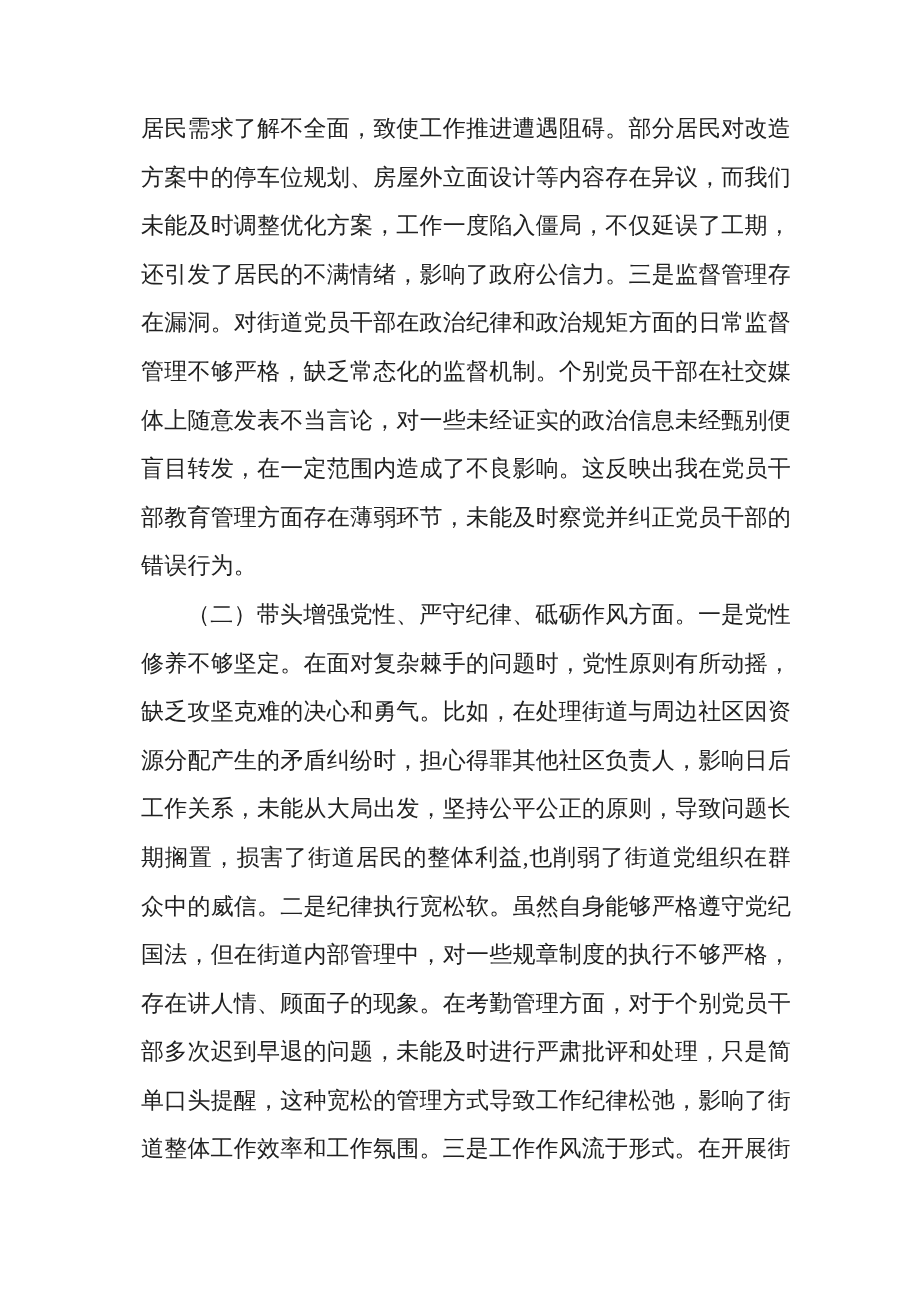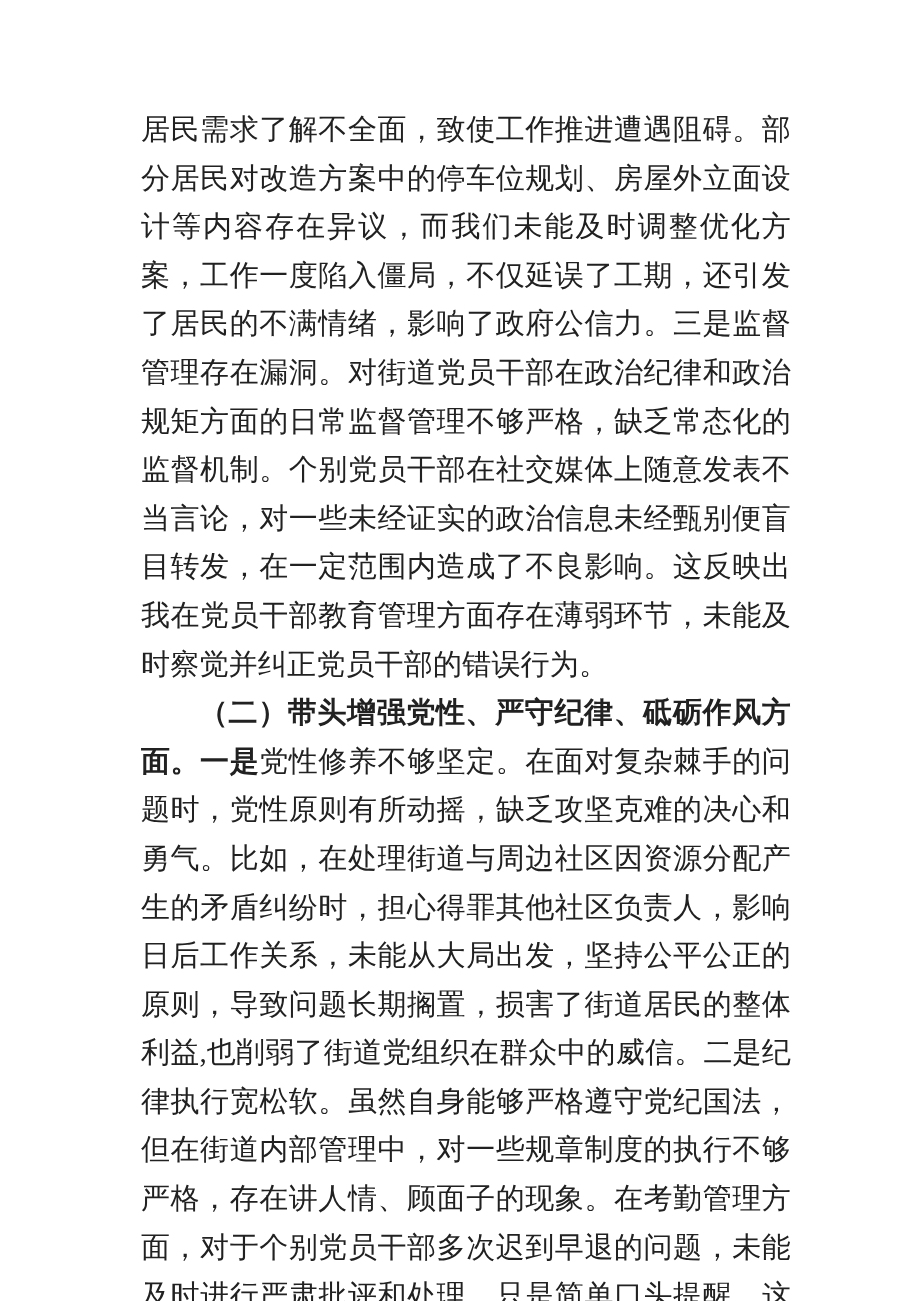--- a/index.html
+++ b/index.html
@@ -17,33 +17,33 @@
   .text-block {
     position: absolute;
     left: 141px;
     top: 105px;
     width: 650px;
   }
   .para {
     margin: 0;
     padding: 0;
     font-family: "Liberation Serif", "DejaVu Serif", serif;
-    font-size: 29px;
+    font-size: 23px;
     line-height: 48.6px;
     color: #212121;
     text-align: justify;
     text-justify: inter-ideograph;
     word-break: break-all;
     letter-spacing: 0.2px;
   }
   .para.indent {
     text-indent: 2em;
   }
   .run-bold {
-    font-weight: bold;
+    font-weight: normal;
   }
 </style>
 </head>
 <body>
 
 <div class="page" style="background: rgb(255, 255, 255);">
   <div class="text-block" id="doc-body">
       <p class="para" style="color: rgb(33, 33, 33);"><span class="run">居民需求了解不全面，致使工作推进遭遇阻碍。部分居民对改造方案中的停车位规划、房屋外立面设计等内容存在异议，而我们未能及时调整优化方案，工作一度陷入僵局，不仅延误了工期，还引发了居民的不满情绪，影响了政府公信力。三是监督管理存在漏洞。对街道党员干部在政治纪律和政治规矩方面的日常监督管理不够严格，缺乏常态化的监督机制。个别党员干部在社交媒体上随意发表不当言论，对一些未经证实的政治信息未经甄别便盲目转发，在一定范围内造成了不良影响。这反映出我在党员干部教育管理方面存在薄弱环节，未能及时察觉并纠正党员干部的错误行为。</span></p>
       <p class="para indent" style="color: rgb(33, 33, 33);"><span class="run-bold">（二）带头增强党性、严守纪律、砥砺作风方面。一是</span><span class="run">党性修养不够坚定。在面对复杂棘手的问题时，党性原则有所动摇，缺乏攻坚克难的决心和勇气。比如，在处理街道与周边社区因资源分配产生的矛盾纠纷时，担心得罪其他社区负责人，影响日后工作关系，未能从大局出发，坚持公平公正的原则，导致问题长期搁置，损害了街道居民的整体利益,也削弱了街道党组织在群众中的威信。二是纪律执行宽松软。虽然自身能够严格遵守党纪国法，但在街道内部管理中，对一些规章制度的执行不够严格，存在讲人情、顾面子的现象。在考勤管理方面，对于个别党员干部多次迟到早退的问题，未能及时进行严肃批评和处理，只是简单口头提醒，这种宽松的管理方式导致工作纪律松弛，影响了街道整体工作效率和工作氛围。三是工作作风流于形式。在开展街</span></p>
     </div>

